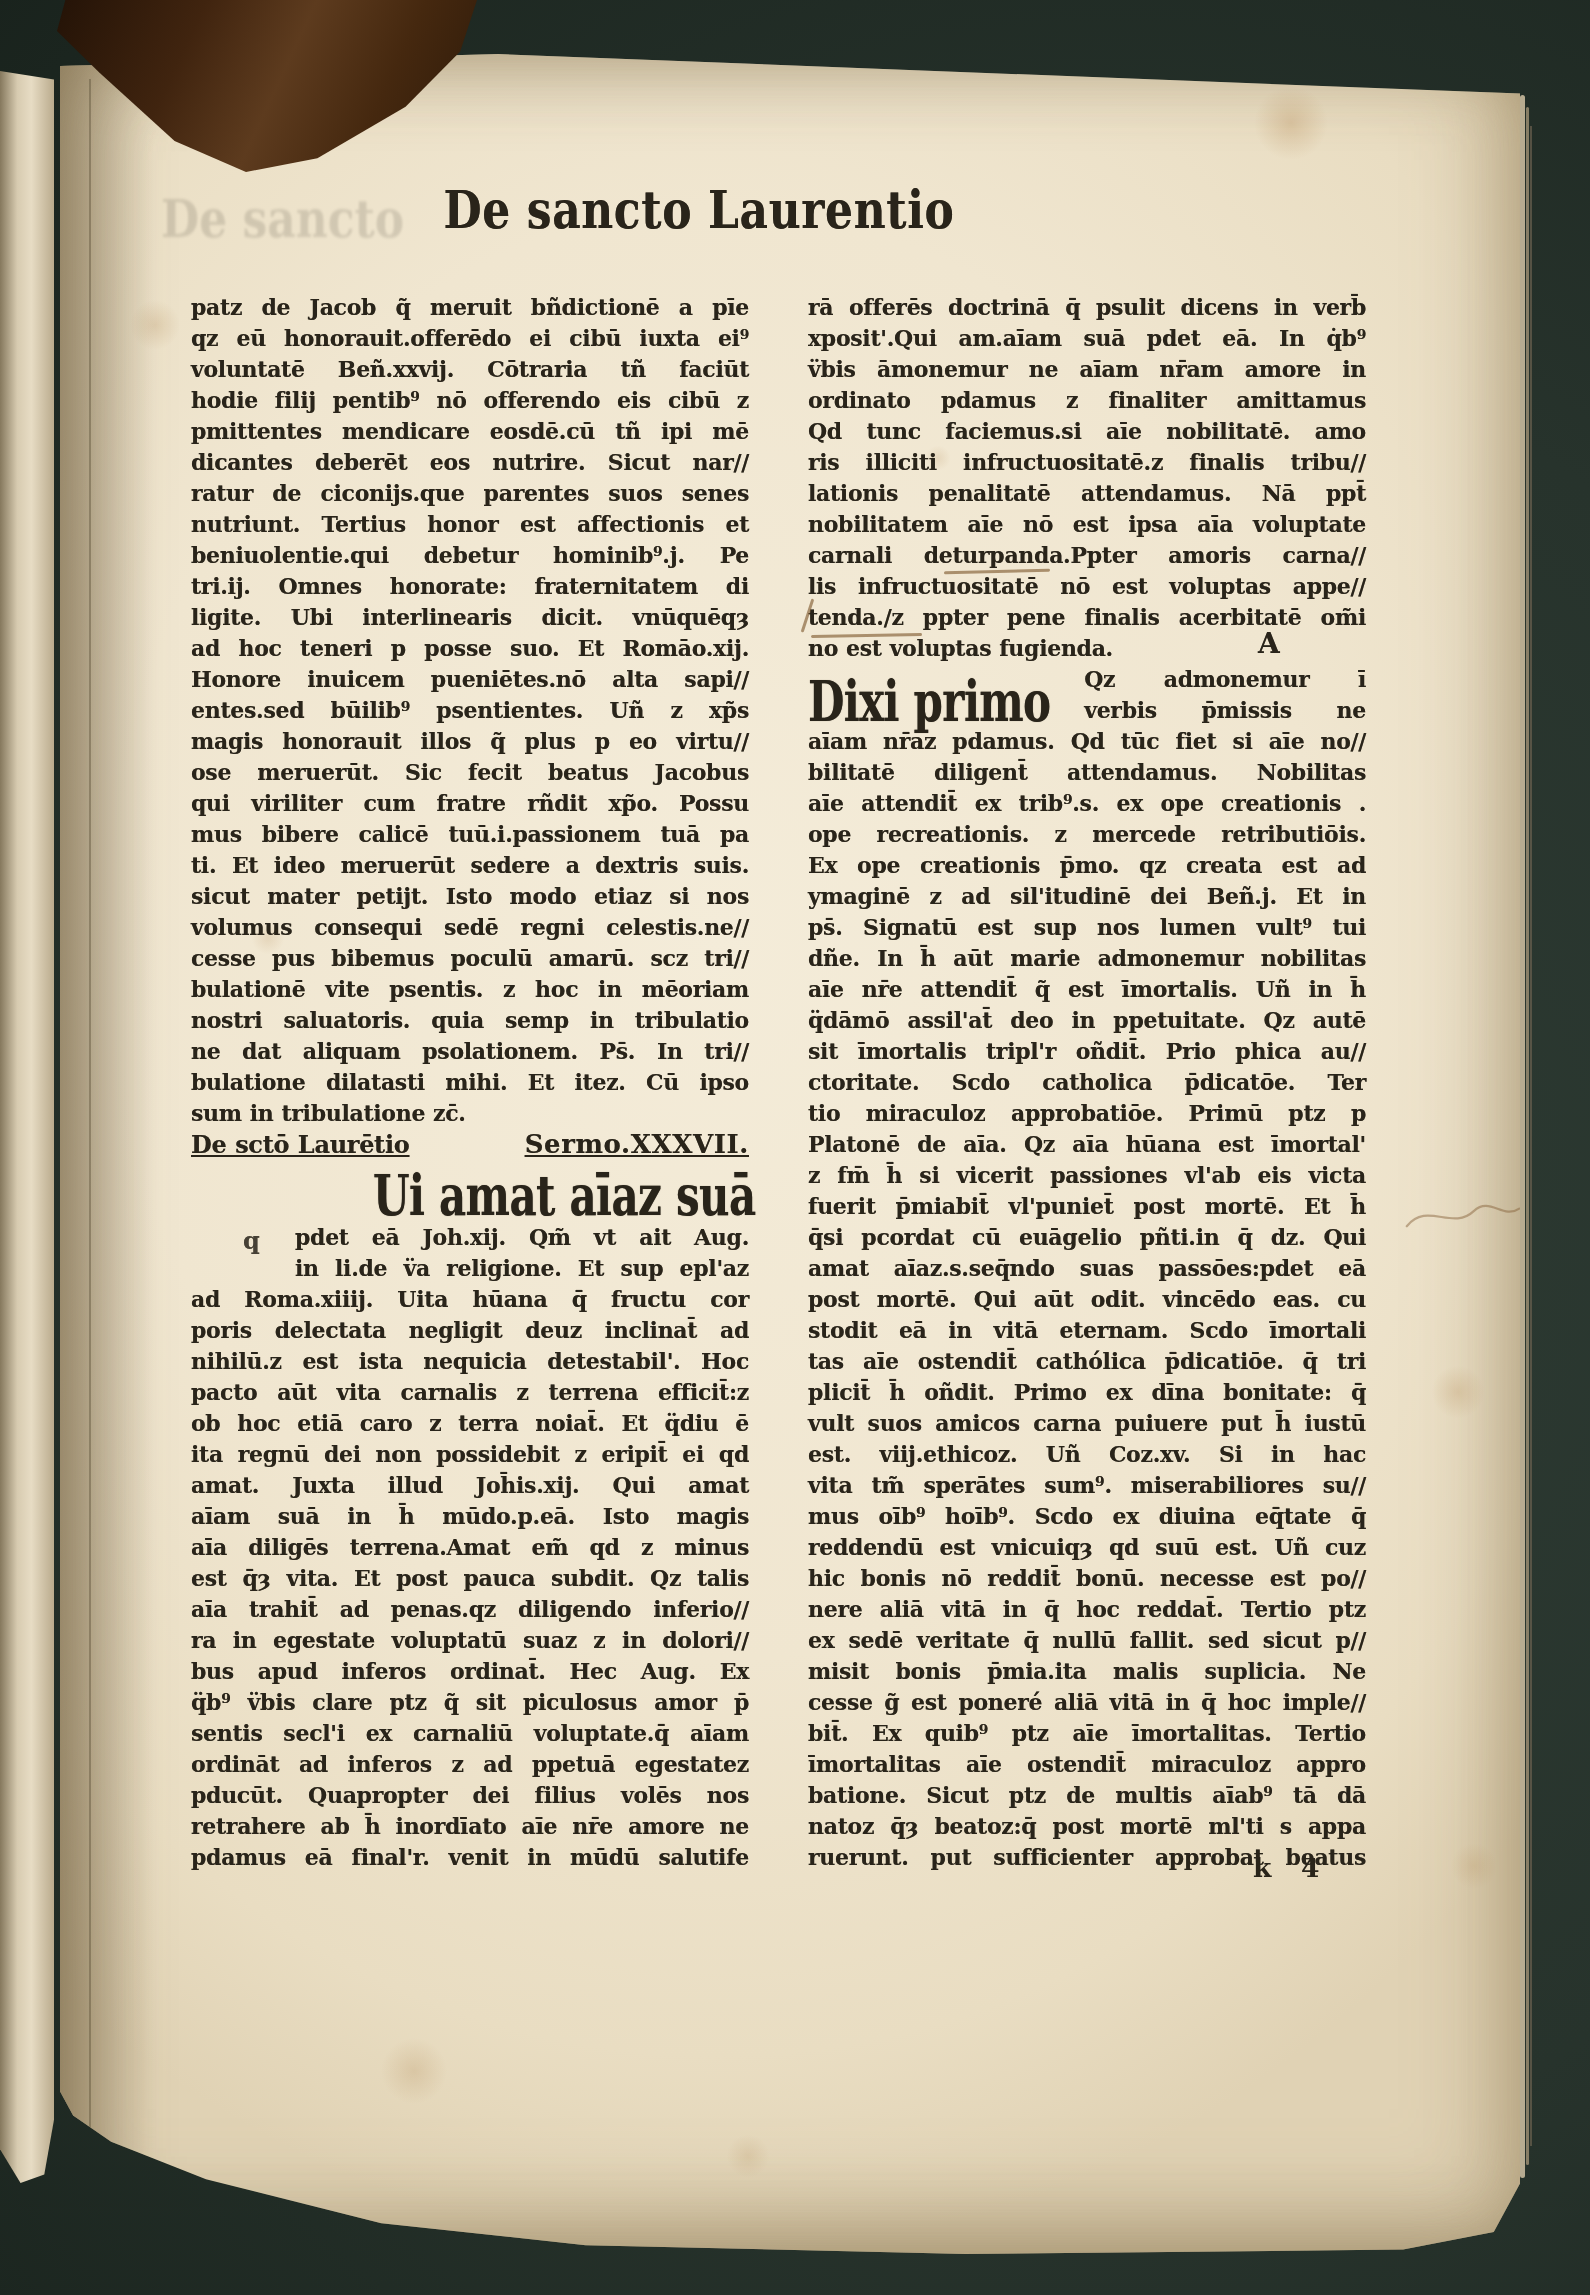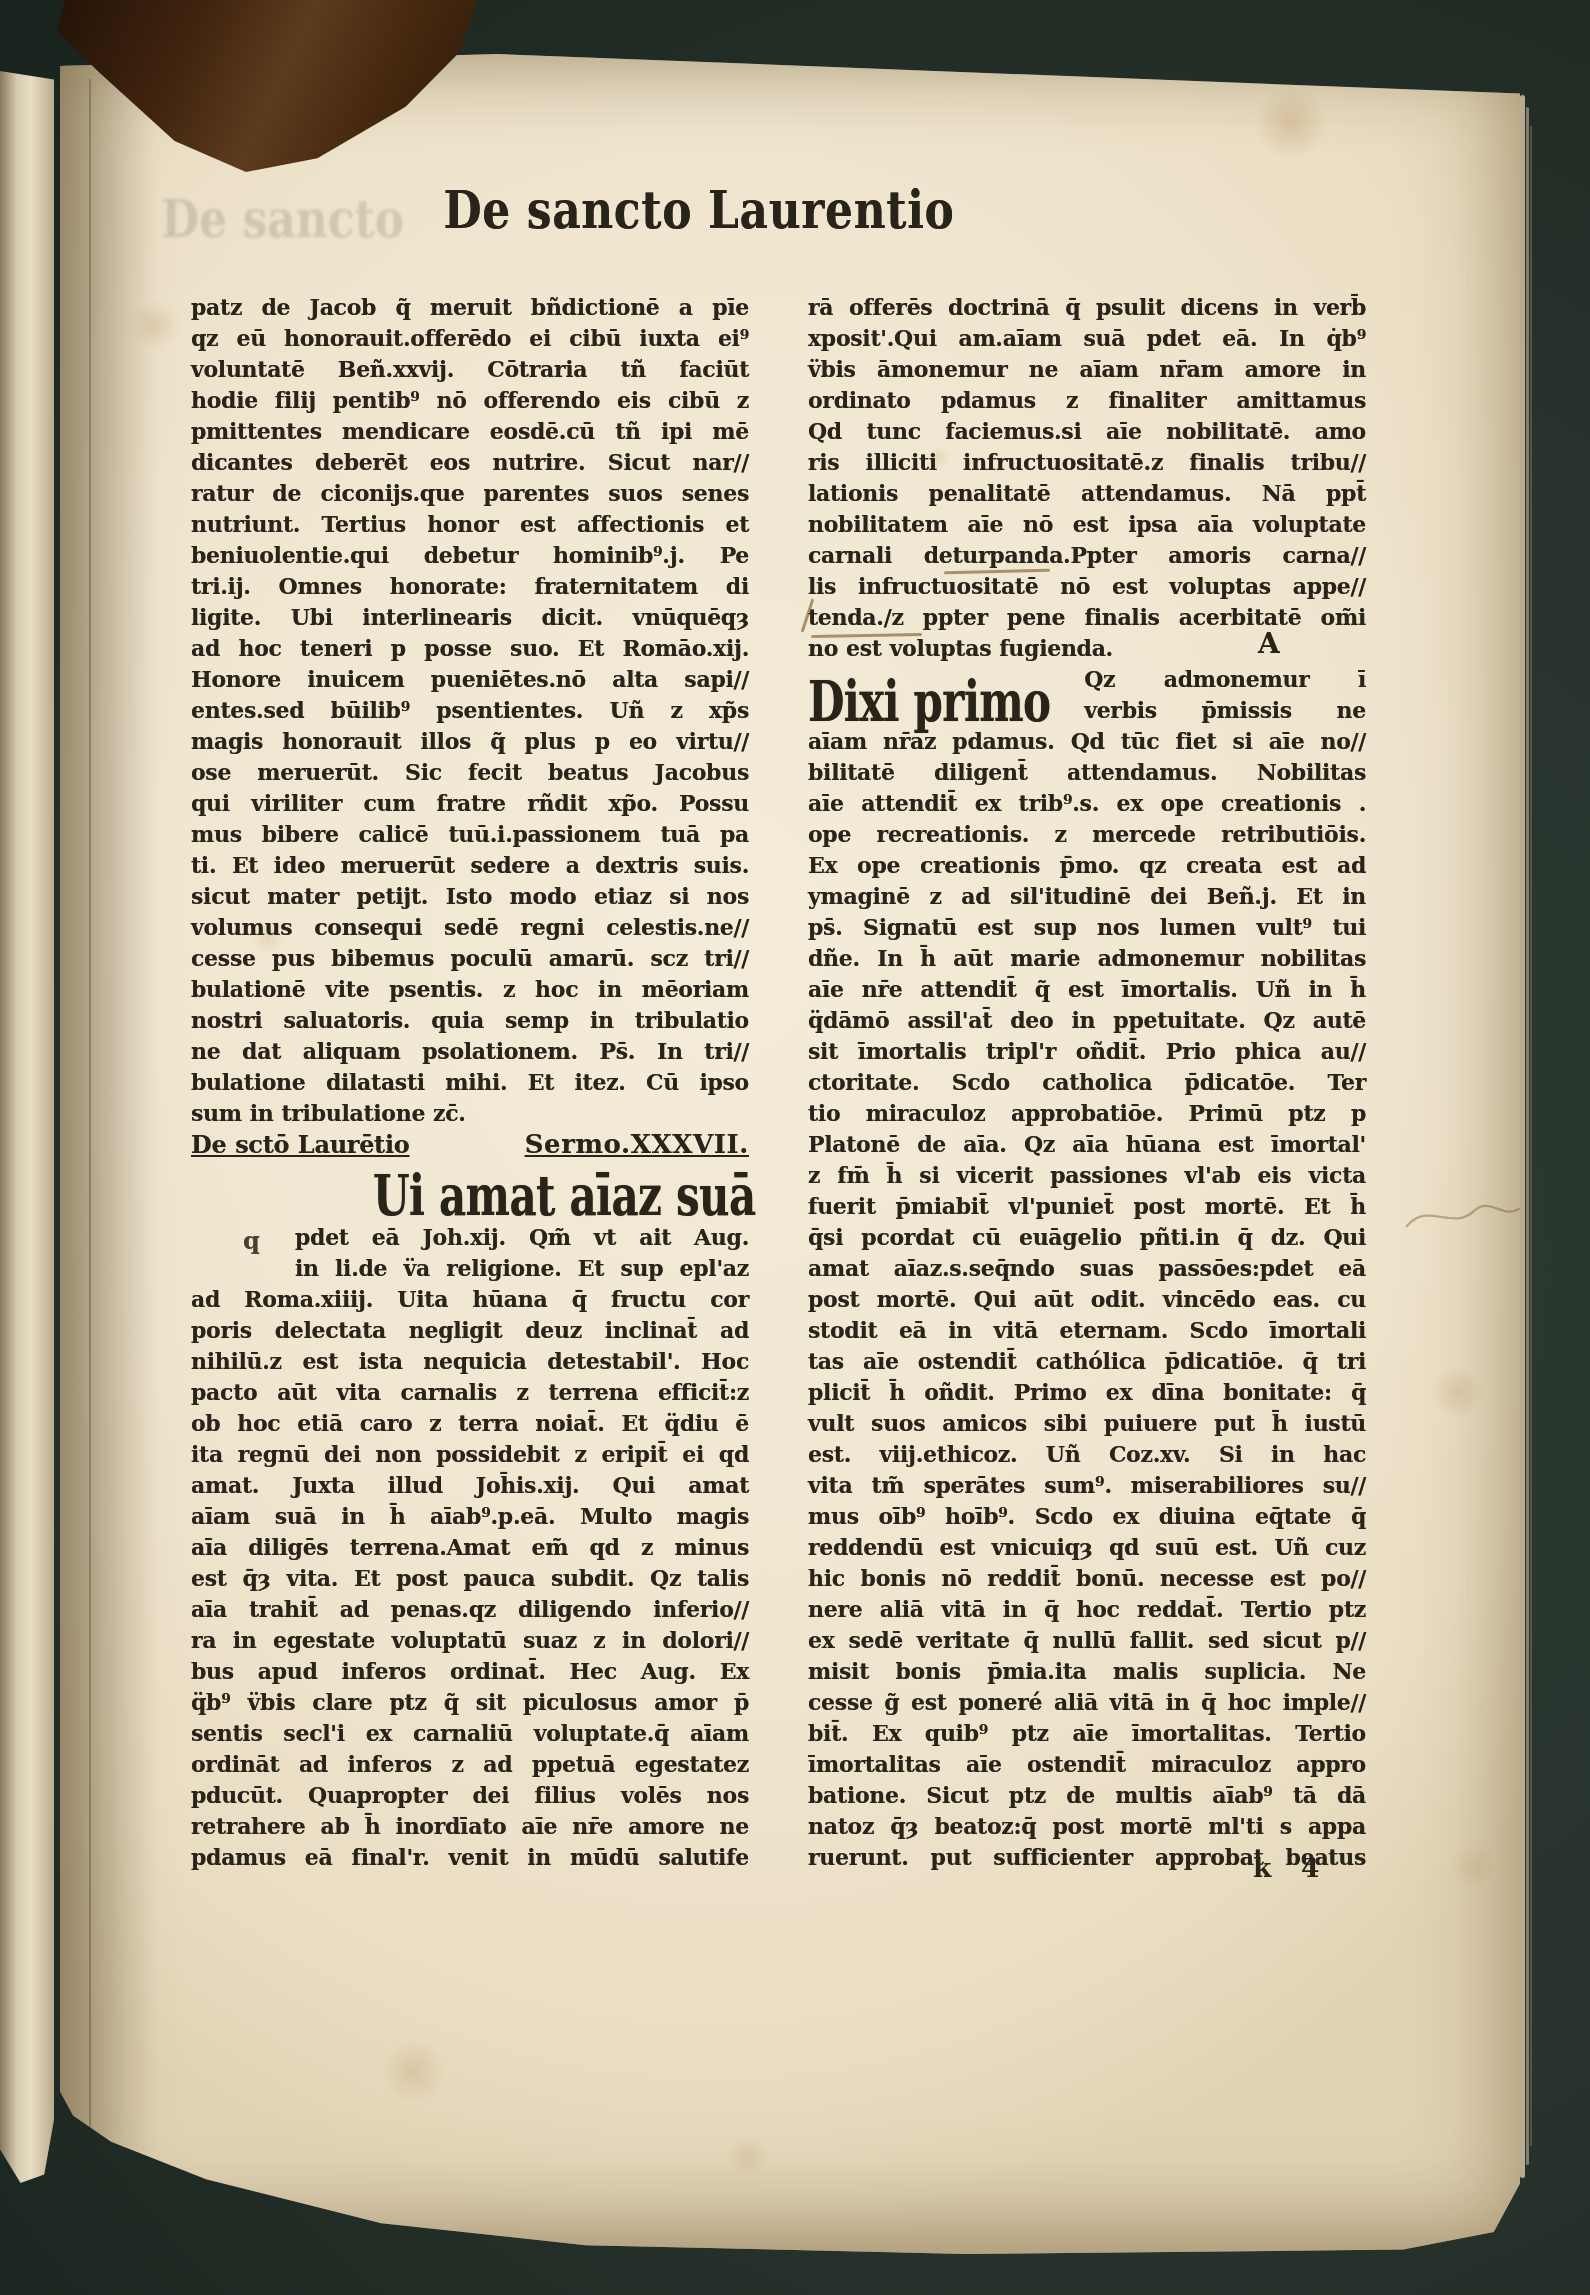--- a/index.html
+++ b/index.html
@@ -137,21 +137,21 @@
           </div>
       </div>
       <div>
           <div class="line just">ad Roma.xiiij. Uita hūana q̄ fructu cor</div>
           <div class="line just">poris delectata negligit deuz inclinat̄ ad</div>
           <div class="line just">nihilū.z est ista nequicia detestabil'. Hoc</div>
           <div class="line just">pacto aūt vita carnalis z terrena efficit̄:z</div>
           <div class="line just">ob hoc etiā caro z terra noiat̄. Et q̈diu ē</div>
           <div class="line just">ita regnū dei non possidebit z eripit̄ ei qd</div>
           <div class="line just">amat. Juxta illud Joh̄is.xij. Qui amat</div>
-          <div class="line just">aīam suā in h̄ aīab⁹.p.eā. Multo magis</div>
+          <div class="line just">aīam suā in h̄ mūdo.p.eā. Isto magis</div>
           <div class="line just">aīa diligēs terrena.Amat em̃ qd z minus</div>
           <div class="line just">est q̄ȝ vita. Et post pauca subdit. Qz talis</div>
           <div class="line just">aīa trahit̄ ad penas.qz diligendo inferio//</div>
           <div class="line just">ra in egestate voluptatū suaz z in dolori//</div>
           <div class="line just">bus apud inferos ordinat̄. Hec Aug. Ex</div>
           <div class="line just">q̈b⁹ v̈bis clare ptz q̃ sit piculosus amor p̄</div>
           <div class="line just">sentis secl'i ex carnaliū voluptate.q̄ aīam</div>
           <div class="line just">ordināt ad inferos z ad ppetuā egestatez</div>
           <div class="line just">pducūt. Quapropter dei filius volēs nos</div>
           <div class="line just">retrahere ab h̄ inordīato aīe nr̄e amore ne</div>
@@ -200,21 +200,21 @@
           <div class="line just">tio miraculoz approbatiōe. Primū ptz p</div>
           <div class="line just">Platonē de aīa. Qz aīa hūana est īmortal'</div>
           <div class="line just">z fm̄ h̄ si vicerit passiones vl'ab eis victa</div>
           <div class="line just">fuerit p̄miabit̄ vl'puniet̄ post mortē. Et h̄</div>
           <div class="line just">q̄si pcordat cū euāgelio pñti.in q̄ dz. Qui</div>
           <div class="line just">amat aīaz.s.seq̄ndo suas passōes:pdet eā</div>
           <div class="line just">post mortē. Qui aūt odit. vincēdo eas. cu</div>
           <div class="line just">stodit eā in vitā eternam. Scdo īmortali</div>
           <div class="line just">tas aīe ostendit̄ cathólica p̄dicatiōe. q̄ tri</div>
           <div class="line just">plicit̄ h̄ oñdit. Primo ex dīna bonitate: q̄</div>
-          <div class="line just">vult suos amicos sibi puiuere put h̄ iustū</div>
+          <div class="line just">vult suos amicos carna puiuere put h̄ iustū</div>
           <div class="line just">est. viij.ethicoz. Uñ Coz.xv. Si in hac</div>
           <div class="line just">vita tm̃ sperātes sum⁹. miserabiliores su//</div>
           <div class="line just">mus oīb⁹ hoīb⁹. Scdo ex diuina eq̄tate q̄</div>
           <div class="line just">reddendū est vnicuiqȝ qd suū est. Uñ cuz</div>
           <div class="line just">hic bonis nō reddit̄ bonū. necesse est po//</div>
           <div class="line just">nere aliā vitā in q̄ hoc reddat̄. Tertio ptz</div>
           <div class="line just">ex sedē veritate q̄ nullū fallit. sed sicut p//</div>
           <div class="line just">misit bonis p̄mia.ita malis suplicia. Ne</div>
           <div class="line just">cesse g̃ est poneré aliā vitā in q̄ hoc imple//</div>
           <div class="line just">bit̄. Ex quib⁹ ptz aīe īmortalitas. Tertio</div>

